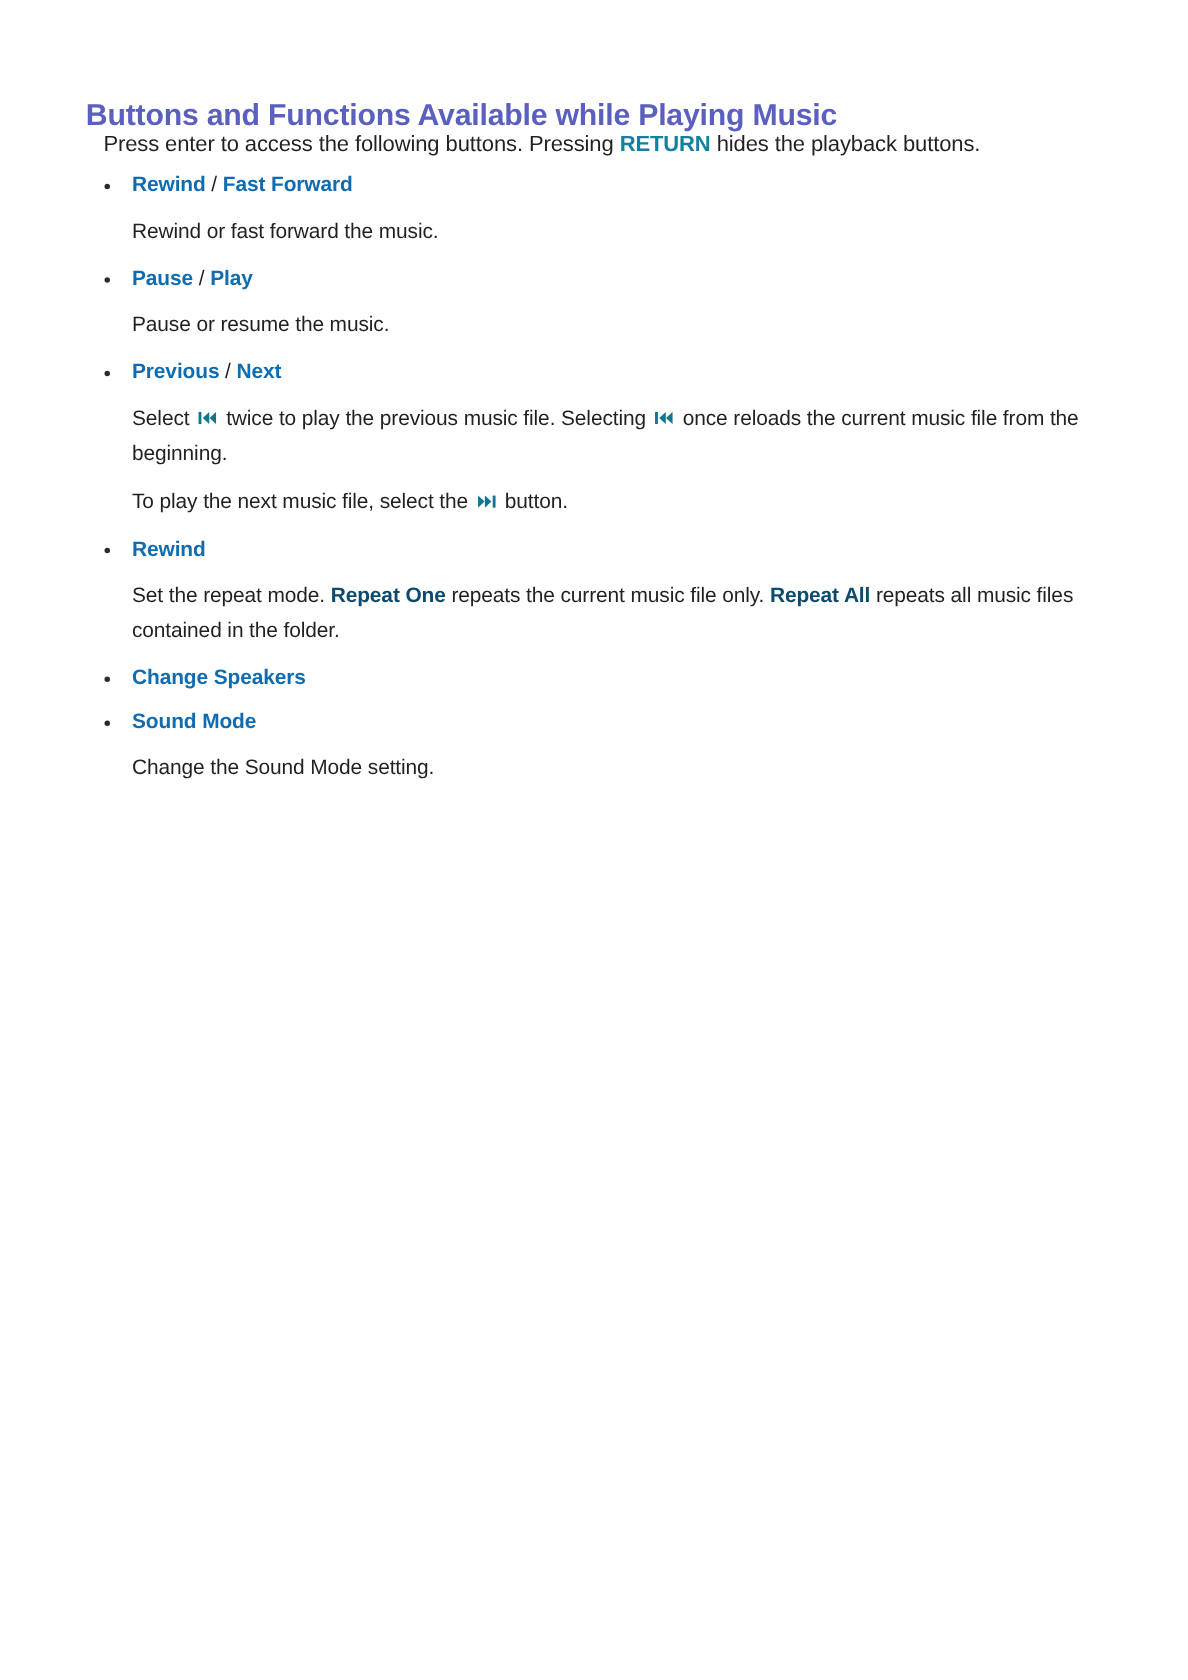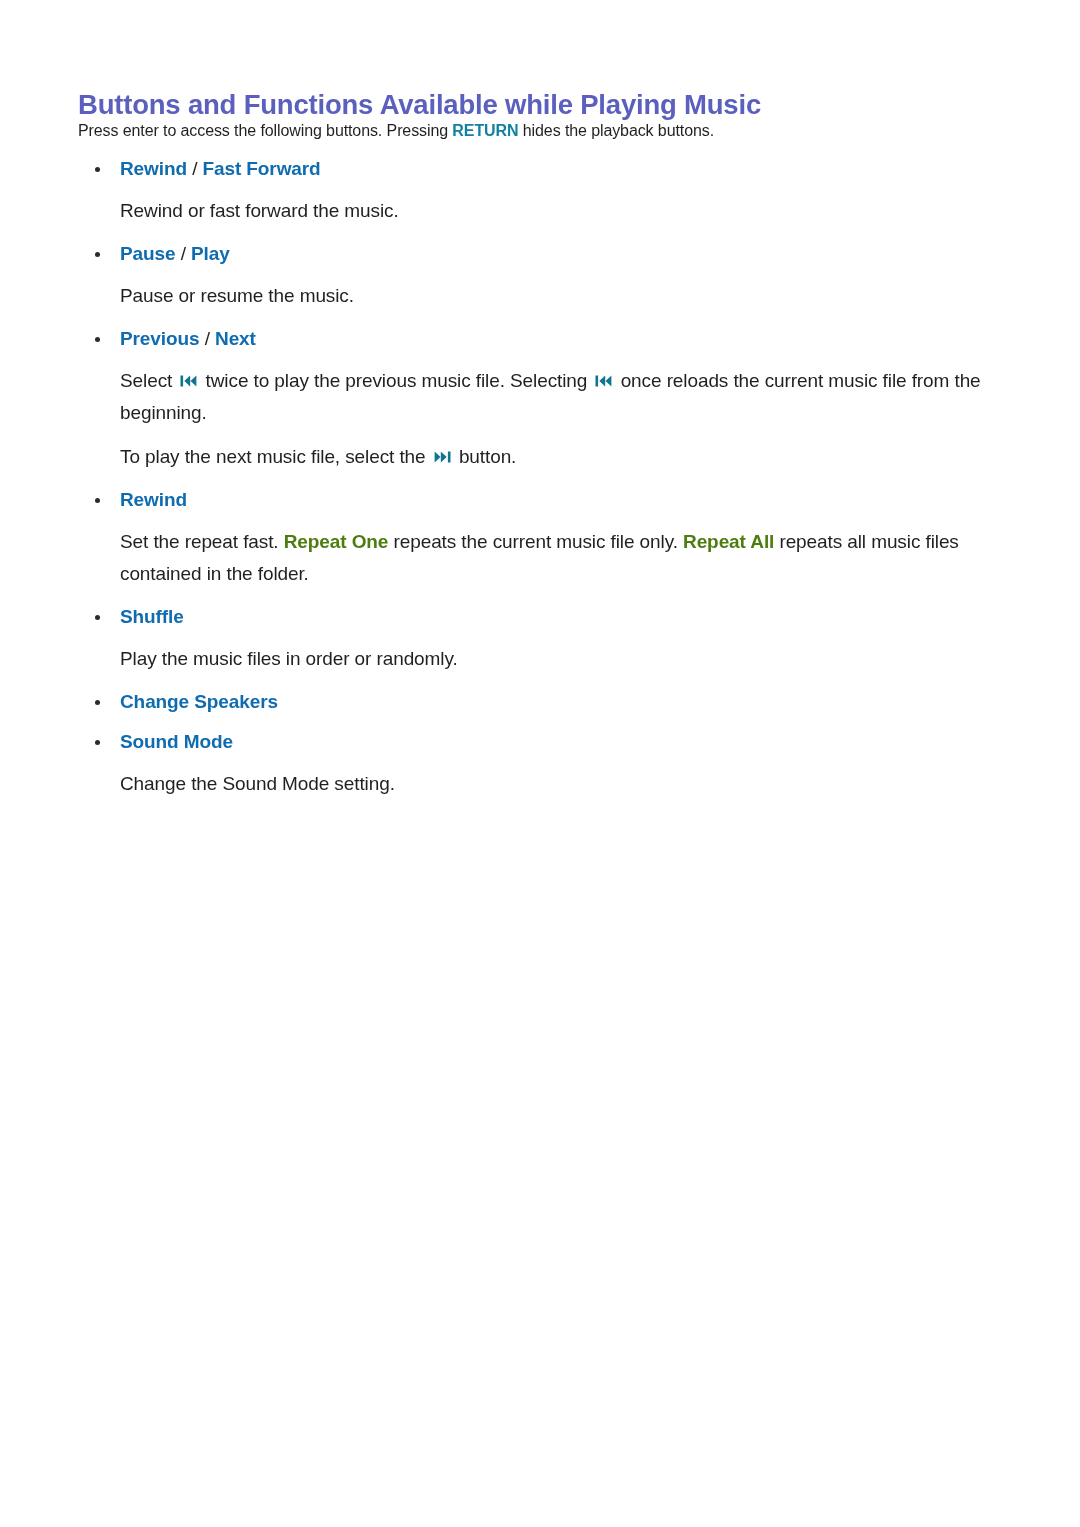--- a/index.html
+++ b/index.html
@@ -42,24 +42,24 @@
 
   
   .content {
     position: absolute;
     left: 78px;
     top: 118px;
     width: 930px;
   }
 
   .intro {
-    font-size: 16px;
+    font-size: 20px;
     line-height: 26px;
     color: #231f20;
-    margin: 0 0 12px 0;
+    margin: 0 0 12px 16px;
     letter-spacing: -0.1px;
   }
 
   
   .bullet-list {
     list-style: none;
     margin: 0;
     padding: 0;
   }
 
@@ -99,21 +99,21 @@
     padding-left: 42px;
     font-size: 19px;
     line-height: 32px;
     color: #231f20;
     letter-spacing: -0.1px;
     margin: 0 0 12px 0;
   }
   .bullet-body:last-child { margin-bottom: 0; }
 
   .term {
-    color: #4d7c0f;
+    color: #0c4a6e;
     font-weight: bold;
   }
   .key {
     color: #12809f;
     font-weight: bold;
   }
 
   
   .media-icon {
     display: inline-block;
@@ -169,29 +169,23 @@
                 <polygon points="0.6,1.5 0.6,12.5 6.5,7" fill="#10758f"></polygon>
                 <polygon points="6.8,1.5 6.8,12.5 12.7,7" fill="#10758f"></polygon>
                 <rect x="13.9" y="1.5" width="2.6" height="11" fill="#10758f"></rect>
               </svg></span><span> button.</span></p>
       </li>
 
       <li class="bullet-item">
         <div class="bullet-head">
           <span class="bullet-dot"></span><span>Rewind</span>
         </div>
-        <p class="bullet-body"><span>Set the repeat fast. </span><span class="term">Repeat One</span><span> repeats the current music file only. </span><span class="term">Repeat All</span><span> repeats all music files contained in the folder.</span></p>
-      </li>
-
-      <li class="bullet-item">
-        <div class="bullet-head">
-          <span class="bullet-dot"></span><span>Shuffle</span>
-        </div>
-        <p class="bullet-body">Play the music files in order or randomly.</p>
-      </li>
+        <p class="bullet-body"><span>Set the repeat mode. </span><span class="term">Repeat One</span><span> repeats the current music file only. </span><span class="term">Repeat All</span><span> repeats all music files contained in the folder.</span></p>
+      </li>
+
 
       <li class="bullet-item">
         <div class="bullet-head">
           <span class="bullet-dot"></span><span>Change Speakers</span>
         </div>
       </li>
 
       <li class="bullet-item">
         <div class="bullet-head">
           <span class="bullet-dot"></span><span>Sound Mode</span>

